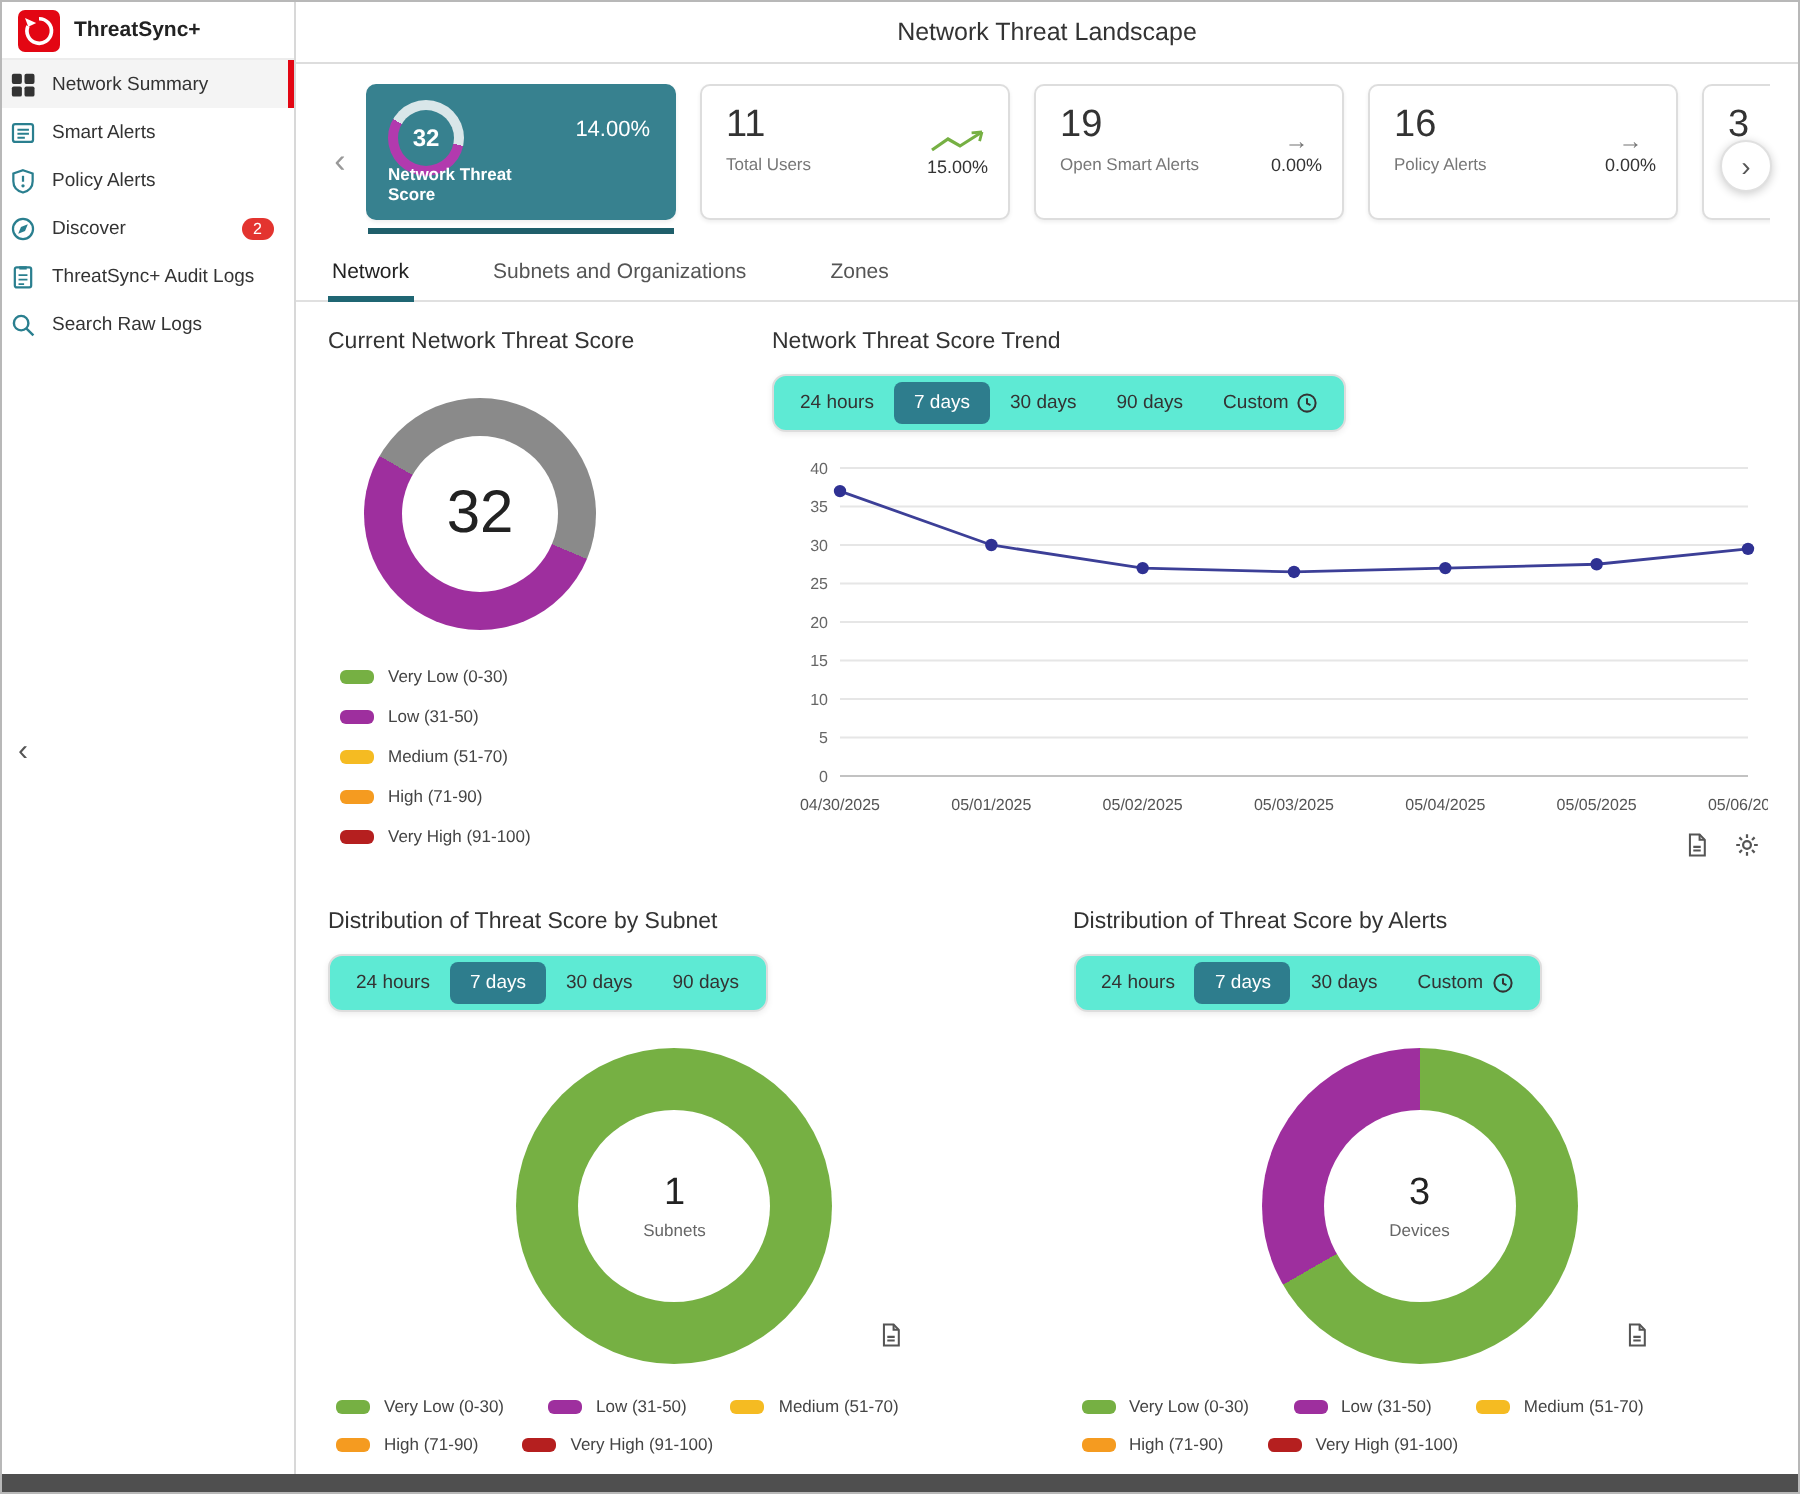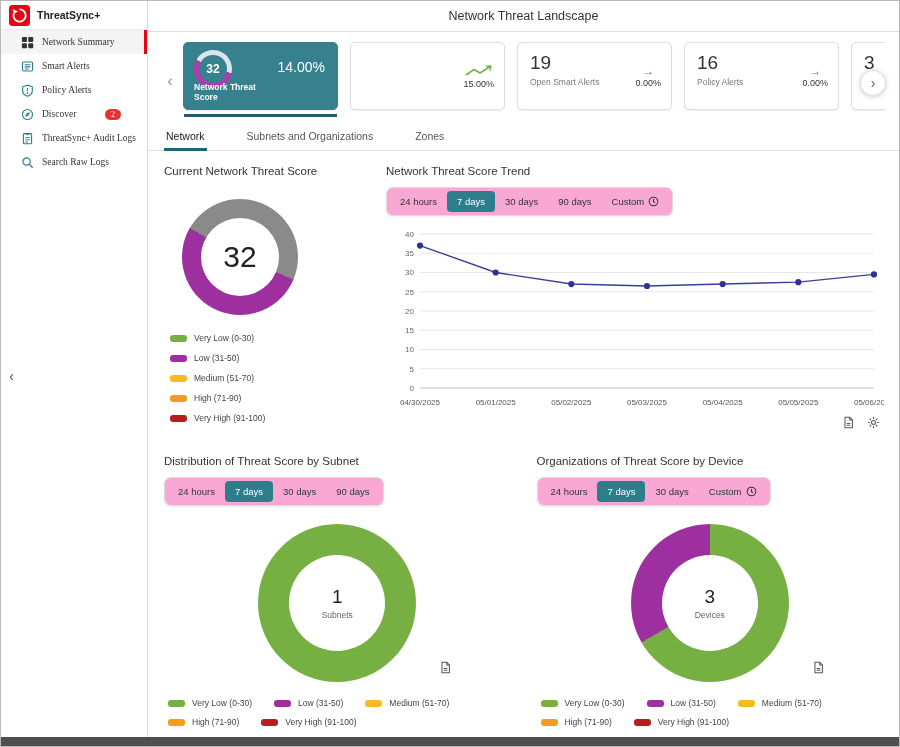--- a/index.html
+++ b/index.html
@@ -4,21 +4,21 @@
 <style>
   * { box-sizing: border-box; margin: 0; padding: 0; }
   body { margin: 0; font-family: "Liberation Sans", sans-serif; background: #fff; }
   .screen { position: relative; width: 900px; height: 747px; border: 1px solid #b8b8b8; overflow: hidden; display: flex; background: #fff; }
 
   
   .sidebar { width: 147px; flex: none; border-right: 1px solid #d8d8d8; position: relative; background: #fff; }
   .logo-row { height: 29px; display: flex; align-items: center; gap: 7px; padding: 0 8px; border-bottom: 1px solid #ececec; }
   .logo-row svg { display: block; }
   .app-title { font-size: 10.5px; font-weight: bold; color: #222; }
-  .side-item { display: flex; align-items: center; gap: 7px; height: 24px; padding: 0 20px; font-size: 9.5px; color: #333; cursor: pointer; position: relative; font-family: Liberation Serif, serif; }
+  .side-item { display: flex; align-items: center; gap: 7px; height: 24px; padding: 0 4px; font-size: 9.5px; color: #333; cursor: pointer; position: relative; }
   .side-item.active { background: #f4f4f4; }
   .active-bar { position: absolute; right: 0; top: 0; bottom: 0; width: 3px; background: #e30613; }
   .side-icon { width: 14px; height: 14px; color: #2a7f8f; display: flex; align-items: center; flex: none; }
   .side-icon svg { width: 13px; height: 13px; }
   .side-item.active .side-icon { color: #333; }
   .side-label { white-space: nowrap; }
   .badge { margin-left: auto; margin-right: 6px; background: #e3342f; color: #fff; font-size: 8px; padding: 1px 6px; border-radius: 8px; }
   .collapse-btn { position: absolute; left: 8px; top: 366px; background: none; border: none; font-size: 15px; color: #555; cursor: pointer; }
 
   
@@ -28,21 +28,21 @@
 
   
   .carousel { position: relative; padding: 10px 14px 0 14px; display: flex; align-items: center; }
   .nav-prev { border: none; background: none; font-size: 17px; color: #999; width: 16px; cursor: pointer; margin-right: 5px; flex: none; }
   .kpi-row { display: flex; gap: 12px; overflow: hidden; flex: 1; padding-bottom: 9px; }
   .kpi { flex: none; width: 155px; height: 68px; background: #fff; border: 1px solid #ddd; border-radius: 5px; box-shadow: 0 1px 2px rgba(0,0,0,.07); position: relative; cursor: pointer; }
   .kpi.selected { background: #37818f; border-color: #37818f; }
   .kpi.selected::after { content: ""; position: absolute; left: 0; right: 0; bottom: -8px; height: 3px; background: #1f5f6b; }
   .mini-gauge { position: absolute; left: 10px; top: 7px; width: 38px; height: 38px; border-radius: 50%; }
   .mini-hole { position: absolute; inset: 5px; border-radius: 50%; background: #37818f; color: #fff; display: flex; align-items: center; justify-content: center; font-size: 12px; font-weight: bold; }
-  .kpi-delta-sel { position: absolute; right: 12px; top: 16px; color: #fff; font-size: 14px; }
+  .kpi-delta-sel { position: absolute; right: 12px; top: 16px; color: #fff; font-size: 11px; }
   .kpi-label-sel { position: absolute; left: 10px; bottom: 6px; width: 72px; color: #fff; font-size: 8.5px; line-height: 1.25; font-weight: bold; }
   .kpi-main { padding: 9px 0 0 12px; }
   .kpi-value { font-size: 19px; color: #333; }
   .kpi-label { font-size: 8.5px; color: #777; margin-top: 3px; max-width: 80px; line-height: 1.25; }
   .kpi-delta { position: absolute; right: 10px; top: 50%; transform: translateY(-50%); display: flex; flex-direction: column; align-items: center; gap: 1px; }
   .flat-arrow { color: #777; font-size: 12px; line-height: 1; }
   .delta-text { font-size: 9px; color: #333; }
   .nav-next { position: absolute; right: 13px; top: 38px; width: 26px; height: 26px; border-radius: 50%; background: #fff; border: 1px solid #e0e0e0; box-shadow: 0 1px 5px rgba(0,0,0,.2); font-size: 14px; color: #555; cursor: pointer; z-index: 5; display: flex; align-items: center; justify-content: center; }
 
   
@@ -55,21 +55,21 @@
   .content-top { display: grid; grid-template-columns: 212px 1fr; gap: 10px; padding: 14px 16px 0; }
   .panel-title { font-size: 11.5px; color: #333; font-weight: 500; }
   .gauge { width: 116px; height: 116px; border-radius: 50%; position: relative; margin: 22px 0 0 18px; }
   .gauge-hole { position: absolute; inset: 19px; background: #fff; border-radius: 50%; display: flex; align-items: center; justify-content: center; }
   .gauge-value { font-size: 30px; color: #222; }
   .legend-v { margin: 18px 0 0 6px; }
   .legend-v .legend-item { display: flex; align-items: center; gap: 7px; margin-bottom: 10px; }
   .swatch { width: 17px; height: 7px; border-radius: 3px; flex: none; }
   .legend-label { font-size: 8.5px; color: #444; white-space: nowrap; }
 
-  .pills { display: inline-flex; align-items: flex-start; background: #f9a8d4; border: 1px solid #ddd; border-radius: 7px; padding: 3px; box-shadow: 0 1px 3px rgba(0,0,0,.08); margin-top: 10px; }
+  .pills { display: inline-flex; align-items: flex-start; background: #5eead4; border: 1px solid #ddd; border-radius: 7px; padding: 3px; box-shadow: 0 1px 3px rgba(0,0,0,.08); margin-top: 10px; }
   .pill { border: none; background: none; font-size: 9.5px; color: #333; padding: 5px 10px; border-radius: 4px; cursor: pointer; display: flex; align-items: center; gap: 4px; font-family: inherit; }
   .pill.active { background: #2e7d8d; color: #fff; }
   .pill-ic { display: flex; }
 
   .trend-panel { position: relative; }
   #trend-chart { margin-top: 8px; display: block; }
   .panel-actions { display: flex; justify-content: flex-end; gap: 12px; padding-right: 4px; }
   .icon-btn { background: none; border: none; cursor: pointer; padding: 0; display: flex; }
   .mono-icon { width: 13px; height: 13px; }
 
@@ -177,20 +177,24 @@
       <button class="nav-prev">‹</button>
       <div class="kpi-row" id="kpi-row">
           <div class="kpi selected">
             <div class="mini-gauge" style="background: conic-gradient(from 300deg, rgb(217, 230, 233) 0%, rgb(217, 230, 233) 45%, rgb(178, 58, 174) 45%, rgb(178, 58, 174) 100%);">
               <div class="mini-hole">32</div>
             </div>
             <div class="kpi-delta-sel">14.00%</div>
             <div class="kpi-label-sel">Network Threat Score</div>
           </div>
           <div class="kpi">
+            <div class="kpi-main">
+              <div class="kpi-value">11</div>
+              <div class="kpi-label">Total Users</div>
+            </div>
             <div class="kpi-delta">
               <svg width="30" height="14" viewBox="0 0 30 14">
                 <path d="M2 11.5 L10 6 L16 9.5 L27 2.5" fill="none" stroke="#76b043" stroke-width="1.6"></path>
                 <path d="M27 2.5l-5.2.4M27 2.5l-1.2 4.6" stroke="#76b043" stroke-width="1.4" fill="none"></path>
               </svg>
               <div class="delta-text">15.00%</div>
             </div>
           </div>
           <div class="kpi">
             <div class="kpi-main">
@@ -396,21 +400,21 @@
               <span class="legend-label">High (71-90)</span>
             </div>
             <div class="legend-item">
               <span class="swatch" style="background: rgb(181, 31, 31);"></span>
               <span class="legend-label">Very High (91-100)</span>
             </div>
           </div>
       </section>
 
       <section>
-        <h2 class="panel-title">Organizations of Threat Score by Device</h2>
+        <h2 class="panel-title">Distribution of Threat Score by Alerts</h2>
         <div class="pills" id="device-pills">
             <button class="pill">
               <span>24 hours</span>
             </button>
             <button class="pill active">
               <span>7 days</span>
             </button>
             <button class="pill">
               <span>30 days</span>
             </button>

